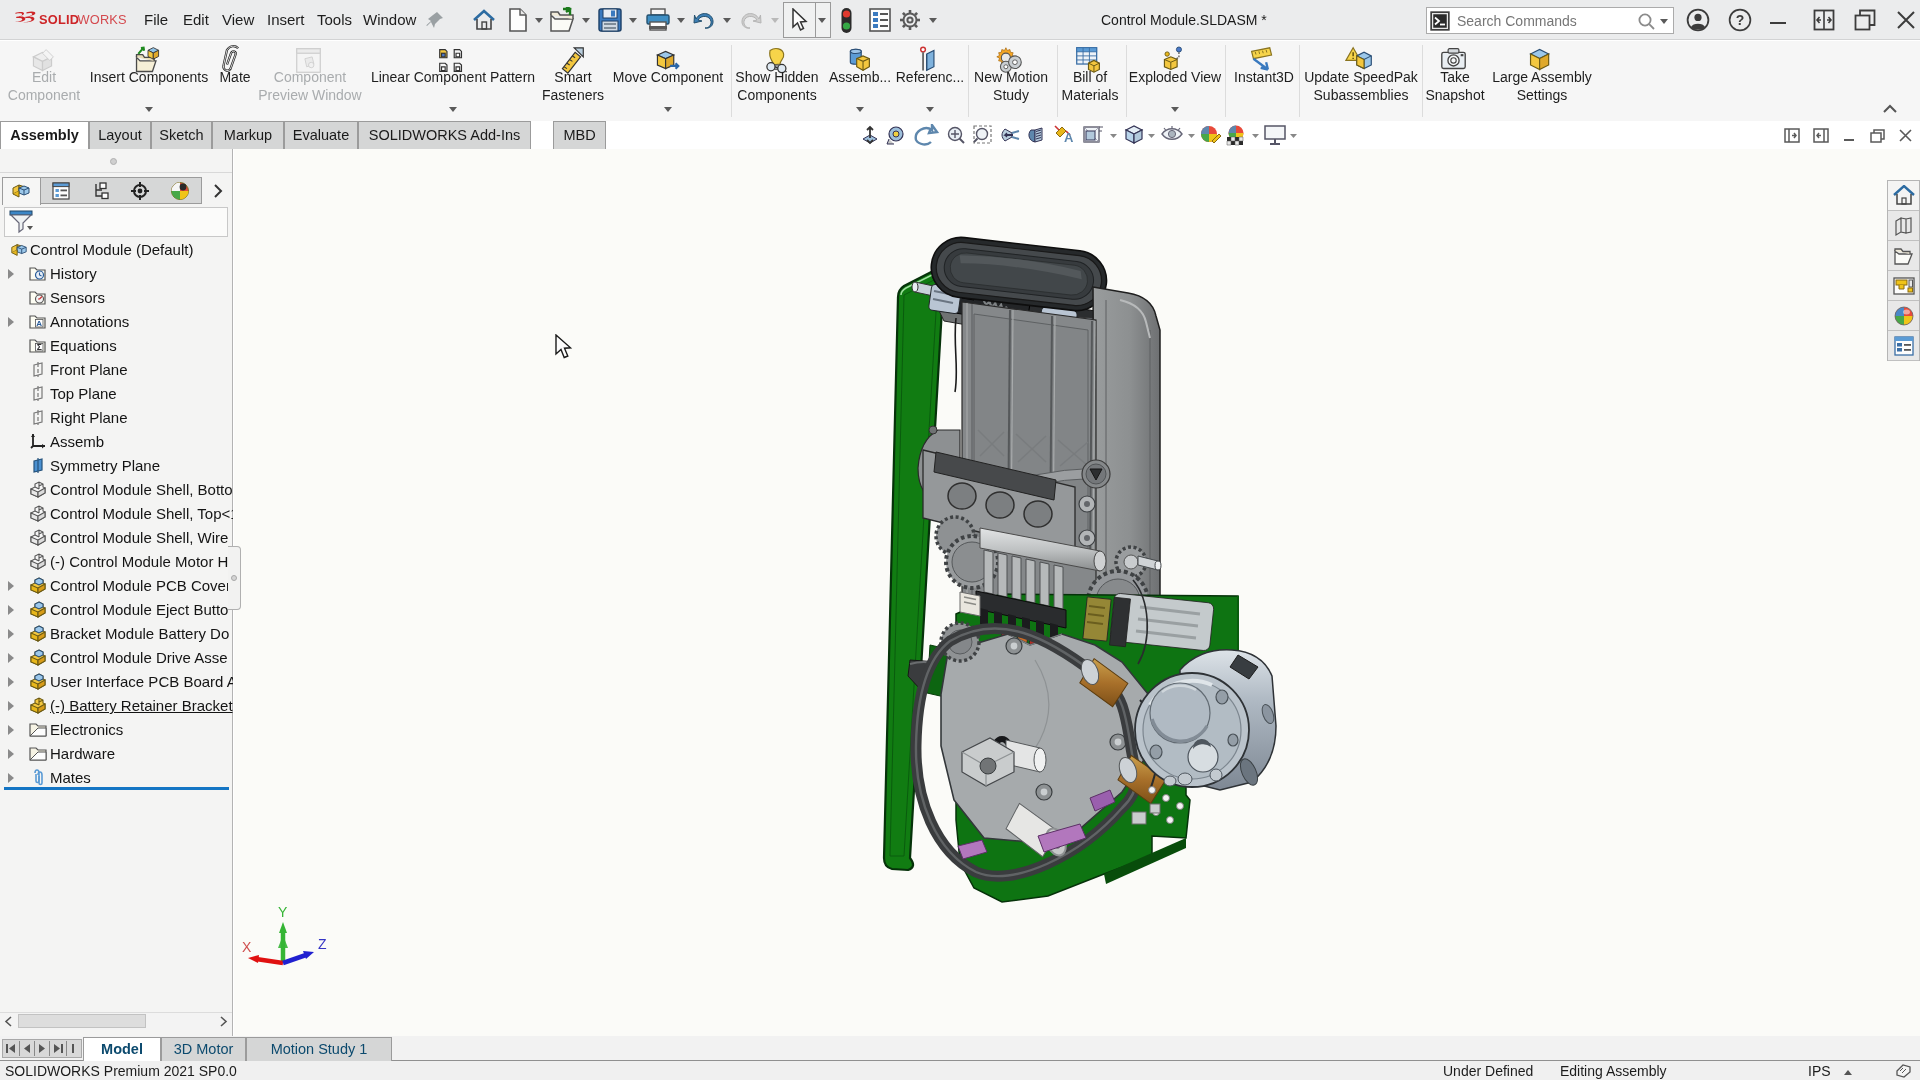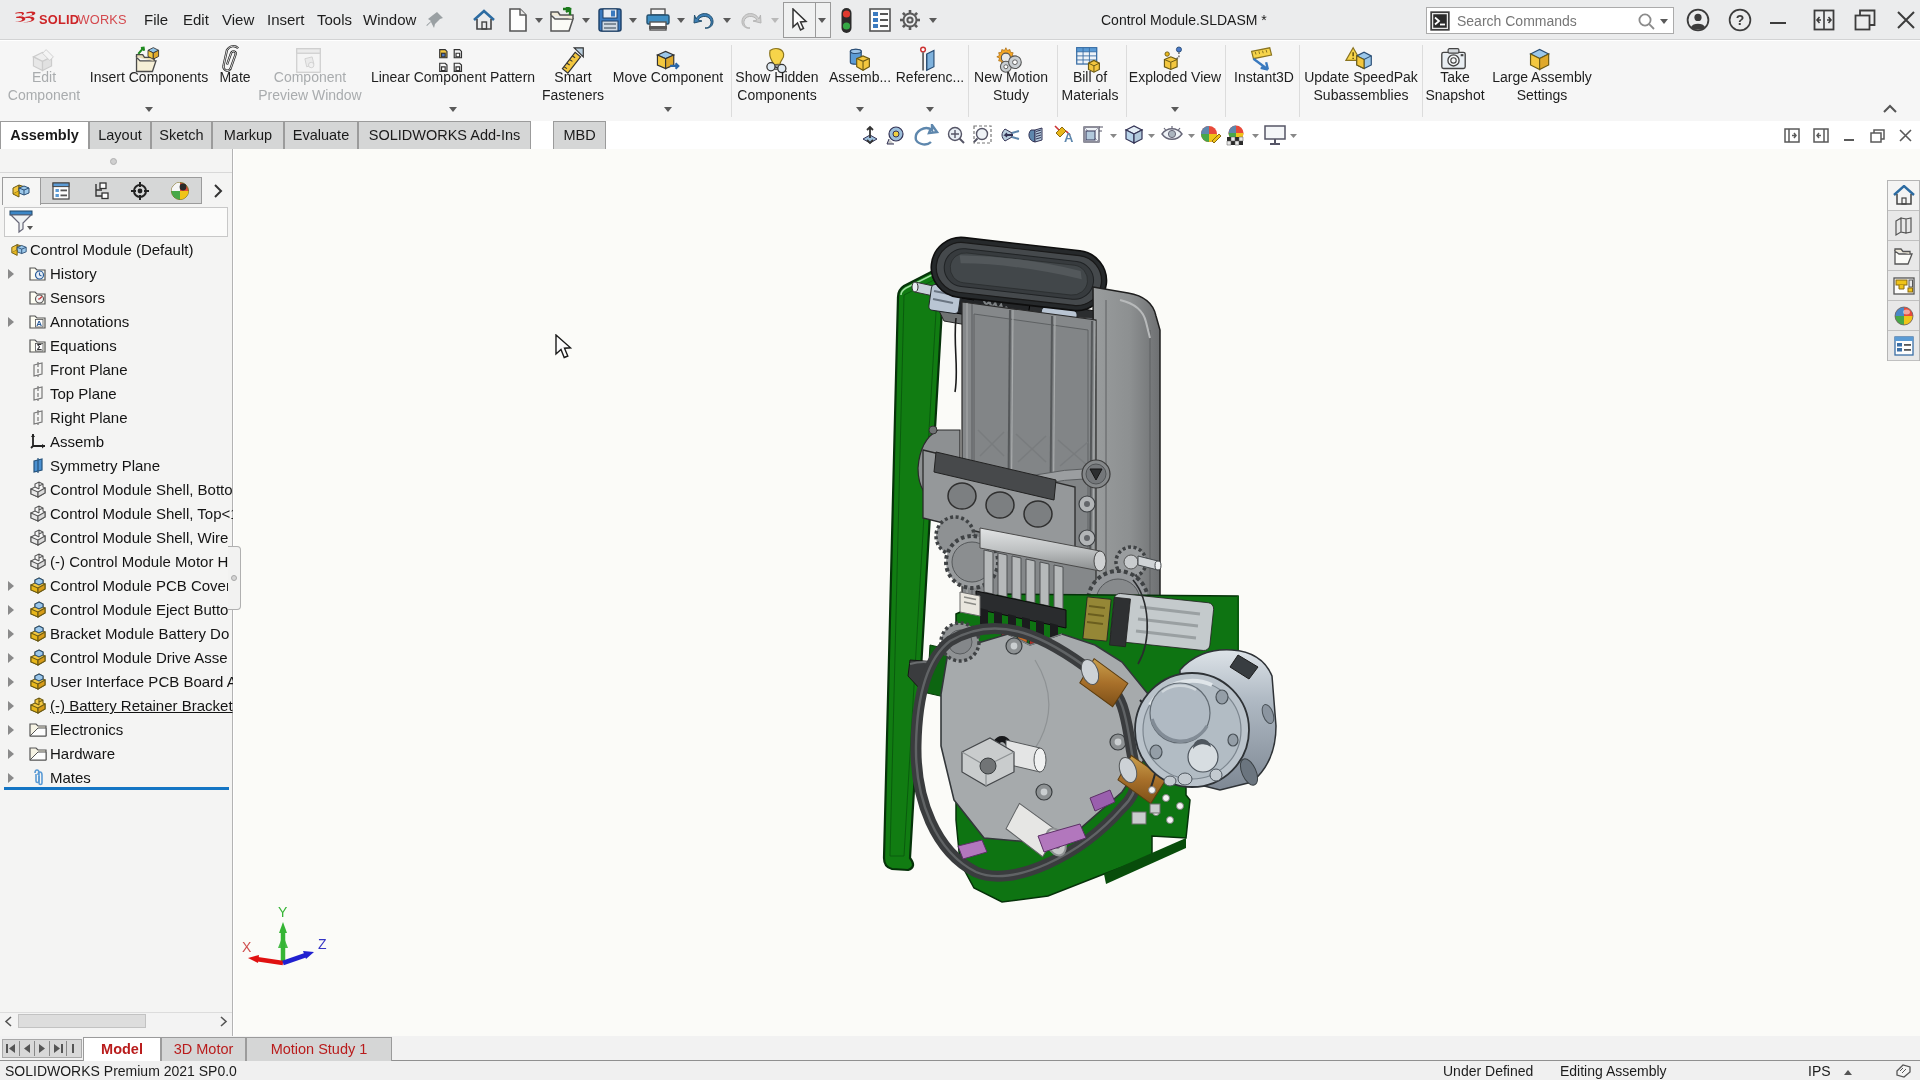--- a/index.html
+++ b/index.html
@@ -22,21 +22,21 @@
   #tabrow { position:absolute; left:0; top:121px; width:1920px; height:28px; background:#ffffff; }
   .ctab { position:absolute; top:0; height:28px; background:#d5d6d6; border:1px solid #9b9b9b; border-bottom:none; font-size:14.5px; color:#1a1a1a; text-align:center; line-height:26px; }
   .ctab.active { background:#ffffff; font-weight:bold; border:1px solid #9b9b9b; border-bottom:none; height:29px; }
   
   #leftpanel { position:absolute; left:0; top:149px; width:233px; height:888px; background:#f4f4f3; border-right:1px solid #b3b3b3; }
   .trow { position:absolute; left:0; width:233px; height:24px; font-size:15px; color:#141414; white-space:nowrap; overflow:hidden; }
   .trow span.lbl { position:absolute; top:3px; }
   .texp { position:absolute; left:8px; top:7px; width:0; height:0; border-top:5px solid transparent; border-bottom:5px solid transparent; border-left:6px solid #8a8a8a; }
   
   #bottomtabs { position:absolute; left:0; top:1036px; width:1920px; height:25px; background:#f2f2f2; border-bottom:1px solid #909090; }
-  .btab { position:absolute; top:1px; height:24px; background:#d5d6d6; border:1px solid #9b9b9b; border-bottom:none; font-size:14.5px; color:#b91c1c; text-align:center; line-height:23px; }
+  .btab { position:absolute; top:1px; height:24px; background:#d5d6d6; border:1px solid #9b9b9b; border-bottom:none; font-size:14.5px; color:#0c4a6e; text-align:center; line-height:23px; }
   .btab.active { background:#ffffff; font-weight:bold; }
   #statusbar { position:absolute; left:0; top:1061px; width:1920px; height:19px; background:#f0f0f0; font-size:14px; color:#1c1c1c; }
   
   #taskpane { position:absolute; left:1887px; top:180px; width:33px; height:181px; background:#e8e8e8; border:1px solid #b5b5b5; }
   .tpcell { position:absolute; left:0; width:31px; height:30px; border-bottom:1px solid #c0c0c0; }
 </style>
 </head>
 <body>
 
 <div id="titlebar">

